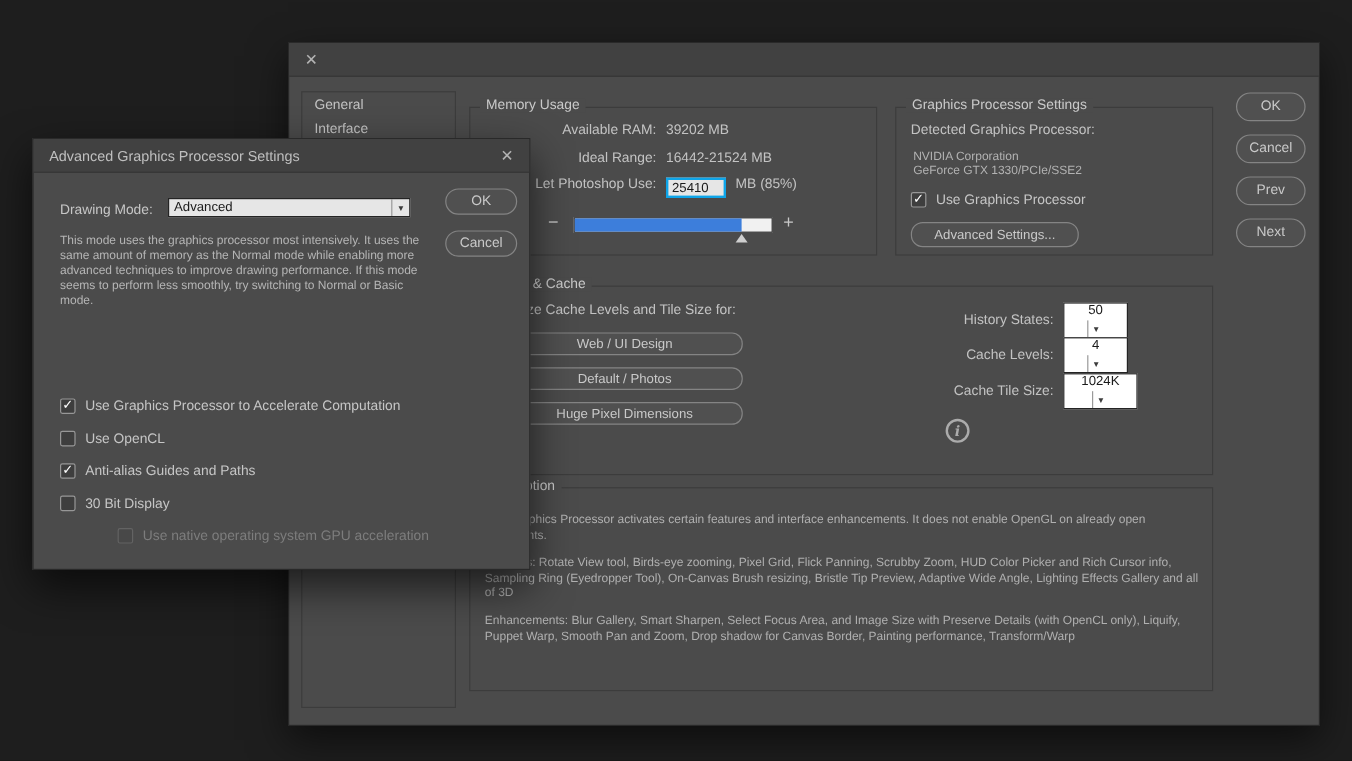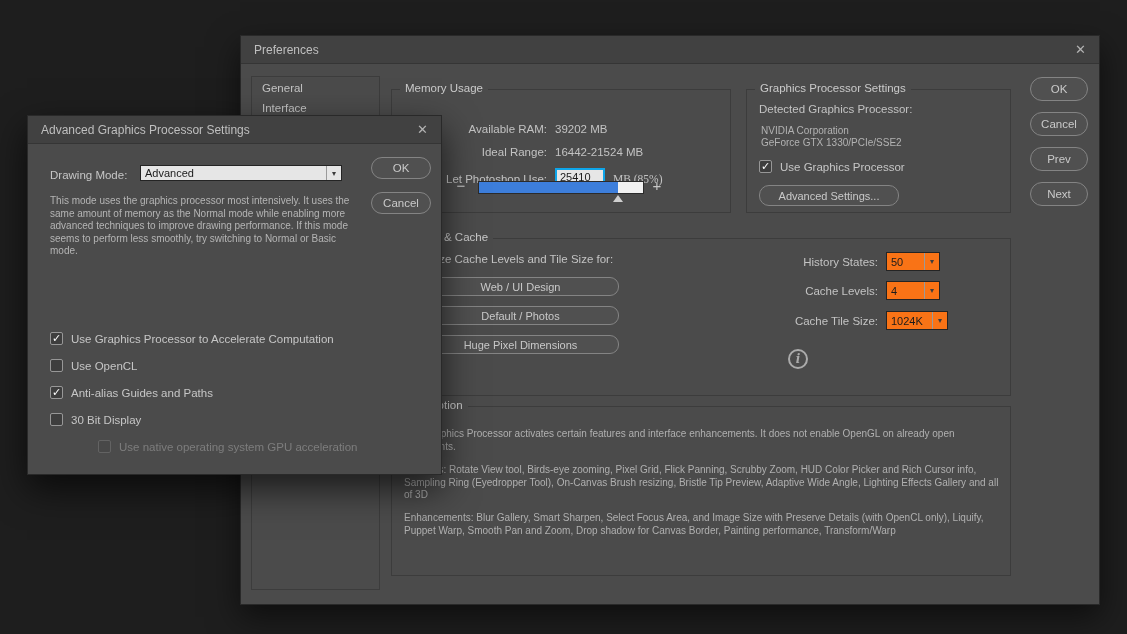--- a/index.html
+++ b/index.html
@@ -21,28 +21,28 @@
   .side-item{font-size:11.5px;color:#c3c3c3;padding:5px 10px 3px;}
 
   .group{position:absolute;border:1px solid #3c3c3c;box-sizing:border-box;}
   .group-label{position:absolute;top:-8px;left:8px;background:#4b4b4b;padding:0 5px;
                font-size:11.5px;color:#cacaca;white-space:nowrap;}
   .memory{left:150px;top:53px;width:340px;height:124px;}
   .gpu{left:505px;top:53px;width:265px;height:124px;}
   .history{left:150px;top:202px;width:620px;height:158px;}
   .description{left:150px;top:370px;width:620px;height:170px;}
 
-  .mem-row{position:absolute;left:0;display:flex;align-items:flex-end;font-size:11.5px;color:#c3c3c3;margin-top:20px;}
+  .mem-row{position:absolute;left:0;display:flex;align-items:flex-start;font-size:11.5px;color:#c3c3c3;}
   .mem-row.r1{top:13px;} .mem-row.r2{top:36px;} .mem-row.r3{top:58px;}
   .mem-label{width:155px;text-align:right;}
   .mem-value{margin-left:8px;}
   .mem-input{margin-left:8px;width:50px;height:17px;background:#e6e6e6;color:#1b1b1b;
              border:2px solid #0ea5e9;font-size:11px;font-family:"Liberation Sans",sans-serif;
              padding:0 3px;box-sizing:border-box;}
-  .mem-suffix{margin-left:8px;font-family:Liberation Serif, serif;}
+  .mem-suffix{margin-left:8px;}
 
   .slider-row{position:absolute;left:0;top:86px;width:100%;height:26px;}
   .stepper{position:absolute;top:1px;width:14px;text-align:center;font-size:15px;color:#c8c8c8;}
   .minus{left:62px;} .plus{left:258px;}
   .slider-track{position:absolute;left:86px;top:5px;width:164px;height:11px;background:#f1f1f1;
                 border:1px solid #2b2b2b;box-sizing:content-box;}
   .slider-fill{position:absolute;left:0;top:0;height:100%;background:#3d7edb;}
   .slider-thumb{position:absolute;top:13px;left:85%;width:0;height:0;transform:translateX(-50%);
                 border-left:5px solid transparent;border-right:5px solid transparent;
                 border-bottom:7px solid #cfcfcf;}
@@ -67,22 +67,22 @@
   .action-btn{position:absolute;left:789px;width:58px;height:24px;border-radius:12px;}
   .a-ok{top:41px;} .a-cancel{top:76px;} .a-prev{top:111px;} .a-next{top:146px;}
 
   .optimize-label{position:absolute;left:14px;top:14px;font-size:11.5px;color:#c3c3c3;white-space:nowrap;}
   .preset-btn{position:absolute;left:30px;width:197px;height:19px;border-radius:9px;font-size:11px;}
   .pb1{top:38px;} .pb2{top:67px;} .pb3{top:96px;}
 
   .hc-row{position:absolute;left:320px;display:flex;align-items:center;font-size:11.5px;color:#c3c3c3;}
   .hc1{top:13px;} .hc2{top:42px;} .hc3{top:72px;}
   .hc-label{width:166px;text-align:right;}
-  .dropdown{margin-left:8px;height:19px;background:#f97316;border:1px solid #242424;display:flex;
-            align-items:center;box-sizing:border-box;font-size:11px;color:#1b1b1b;}
+  .dropdown{margin-left:8px;height:30px;background:#ffffff;border:1px solid #242424;display:flex;
+            align-items:center;box-sizing:border-box;font-size:11px;color:#1b1b1b;flex-direction:column;}
   .dd-value{flex:1;padding:0 4px;overflow:hidden;white-space:nowrap;}
   .dd-arrow{width:14px;height:100%;border-left:1px solid #9a9a9a;display:flex;align-items:center;
             justify-content:center;font-size:8px;color:#3c3c3c;flex:0 0 14px;}
   .dd-sm{width:54px;} .dd-md{width:62px;}
 
   .info-icon{position:absolute;left:396px;top:110px;width:20px;height:20px;border:2px solid #ababab;
              border-radius:50%;box-sizing:border-box;display:flex;align-items:center;justify-content:center;
              color:#ababab;font-family:"DejaVu Serif",serif;font-style:italic;font-weight:bold;font-size:12px;}
   .tip-text{position:absolute;left:428px;top:105px;width:205px;font-size:10px;color:#b2b2b2;line-height:12px;}
 
@@ -100,21 +100,20 @@
   .cb1{top:216px;} .cb2{top:243px;} .cb3{top:270px;} .cb4{top:297px;} .cb5{top:324px;}
 </style>
 </head>
 <body>
 
 <div class="screen">
 
   <div class="dialog prefs">
 
     <div class="titlebar">
-      <span class="title">Preferences</span>
       <span class="close">✕</span>
     </div>
 
     <div class="sidebar">
       <div class="side-item">General</div>
       <div class="side-item">Interface</div>
     </div>
 
     <div class="group memory">
       <span class="group-label">Memory Usage</span>

